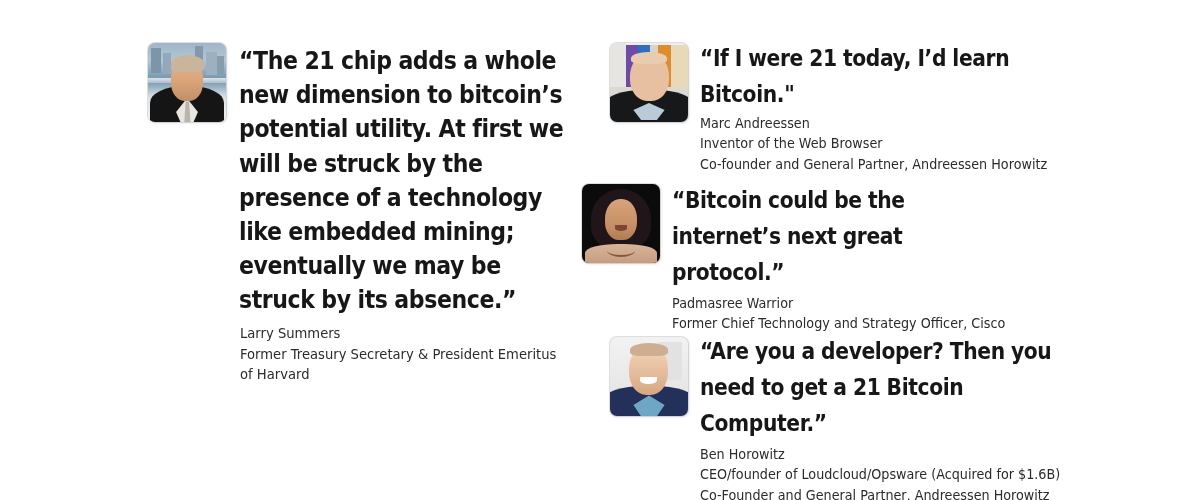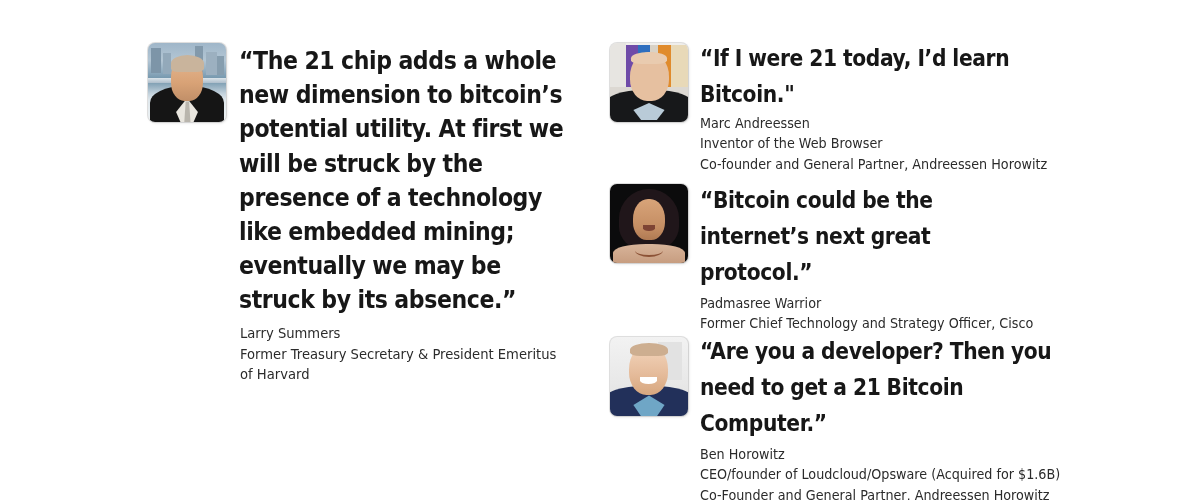--- a/index.html
+++ b/index.html
@@ -85,21 +85,21 @@
     font-size: 22.5px;
     line-height: 36px;
     letter-spacing: -0.4px;
   }
   .col-right .attrib { font-size: 14.2px; line-height: 20.4px; }
 
   #tm-andreessen { left: 610px; top: 43px; width: 520px; justify-content: flex-end; }
   #tm-andreessen .quote { margin-top: -3px; }
   #tm-andreessen .attrib { margin-top: 1px; }
 
-  #tm-warrior { left: 610px; top: 184px; width: 500px; justify-content: space-between; }
+  #tm-warrior { left: 582px; top: 184px; width: 500px; justify-content: space-between; }
   #tm-warrior .quote { margin-top: -2px; width: 360px; }
   #tm-warrior .attrib { margin-top: 3px; margin-left: 0px; }
 
   #tm-horowitz { left: 610px; top: 337px; width: 520px; }
   #tm-horowitz .quote { margin-top: -4px; width: 400px; }
   #tm-horowitz .attrib { margin-top: 3px; }
 
   
 
   

